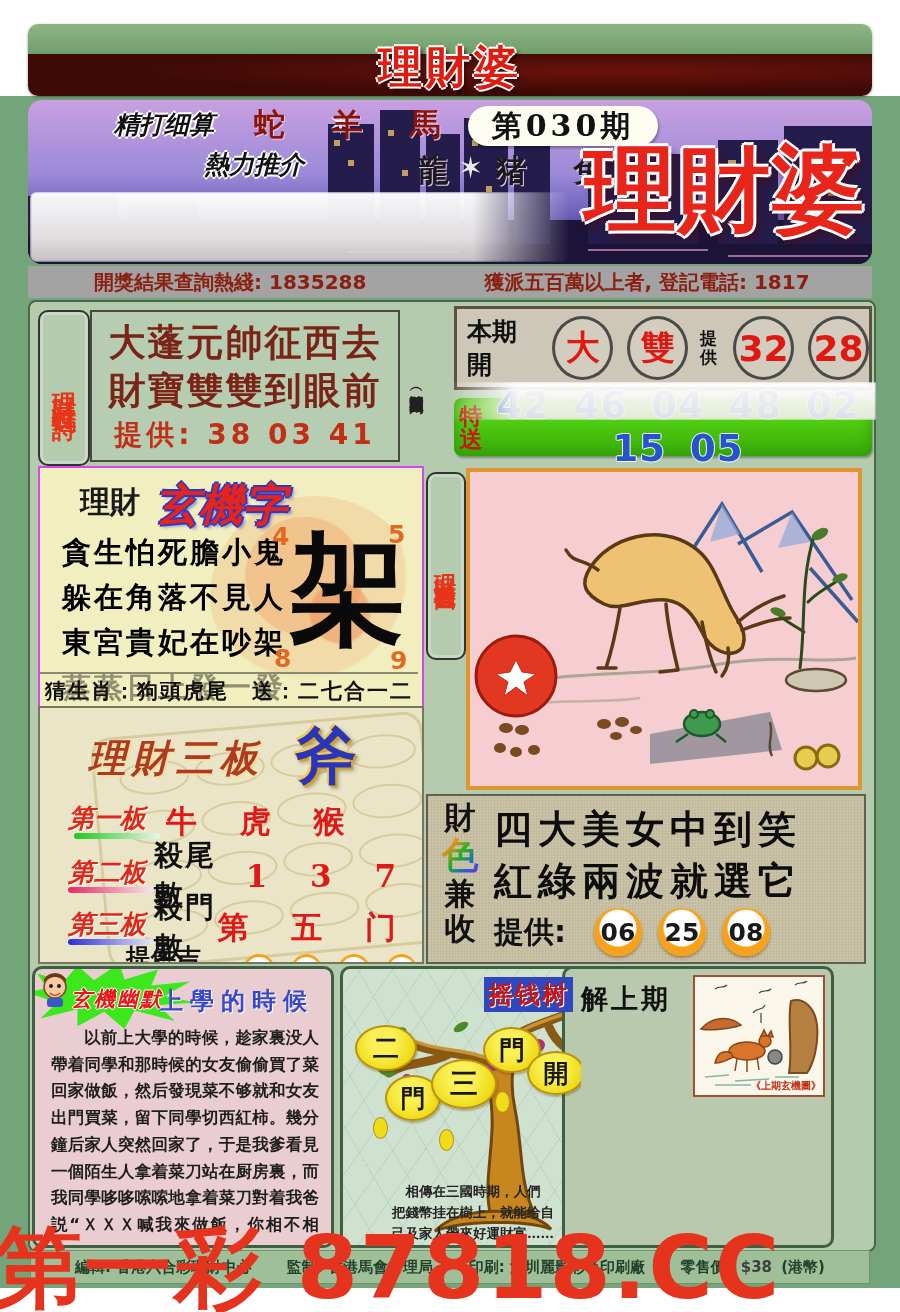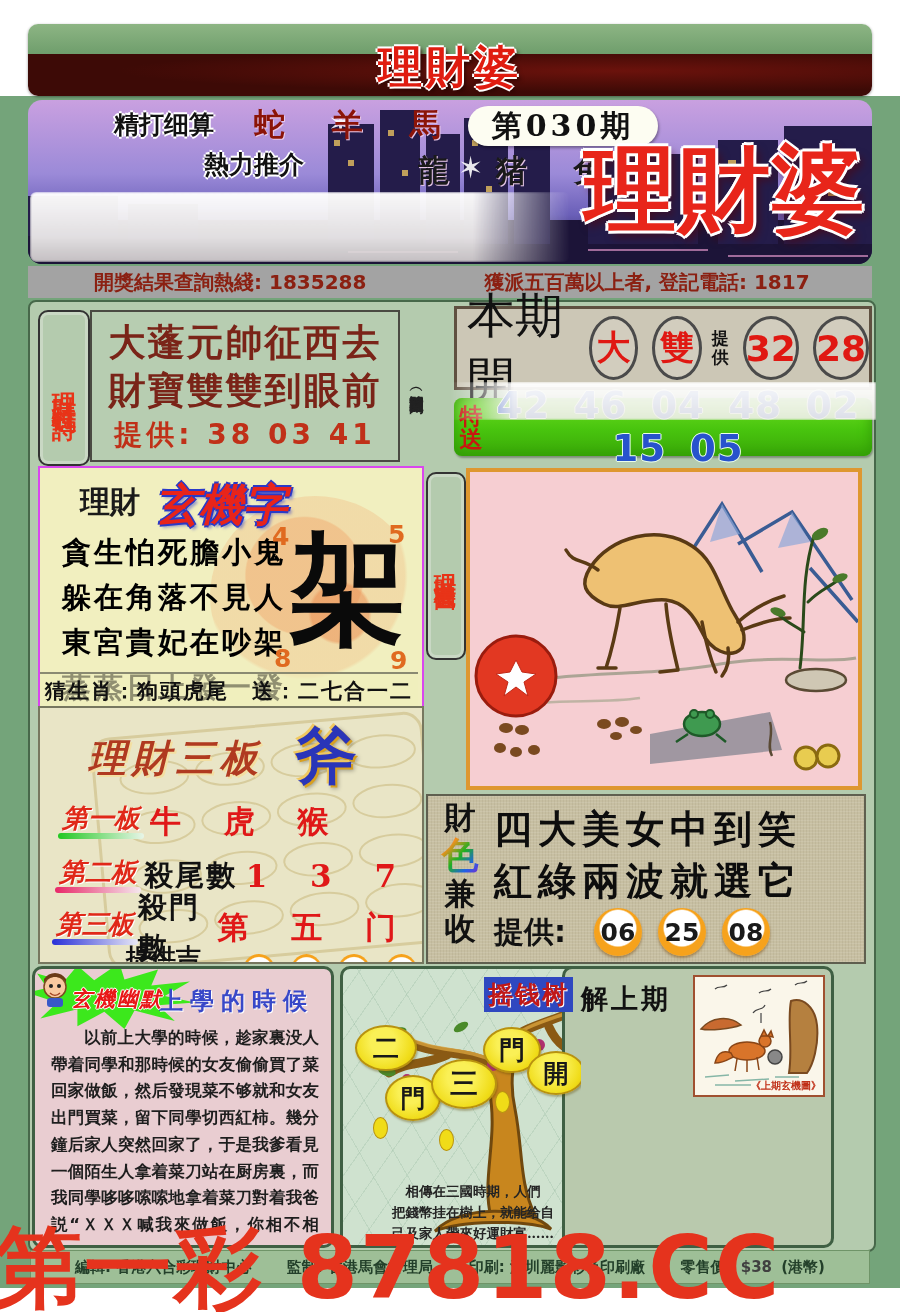--- a/index.html
+++ b/index.html
@@ -15,21 +15,21 @@
   #topBarRed{left:0;top:30px;width:100%;height:42px;
              background:radial-gradient(ellipse at 70% 40%, #6b120c 0%, #3d0a06 60%);}
   #topBarTitle{left:0;top:14px;width:100%;text-align:center;font-size:44px;font-weight:900;
       color:#e01c10;letter-spacing:4px;font-family:"DejaVu Serif",serif;
       text-shadow:-2px 0 0 #fff,2px 0 0 #fff,0 -2px 0 #fff,0 2px 0 #fff,3px 3px 4px #2a0502;}
   
   #banner{left:28px;top:100px;width:844px;height:164px;border-radius:14px;overflow:hidden;
           background:linear-gradient(180deg,#c9a0e0 0%,#9b8ad8 45%,#6a5fb8 70%,#241a44 100%);}
   #banner svg{position:absolute;left:0;top:0;}
   .sloganLabel{font-size:25px;font-weight:900;color:#111;
-      text-shadow:-2px 0 0 #fff,2px 0 0 #fff,0 -2px 0 #fff,0 2px 0 #fff;}
+      text-shadow:-2px 0 0 #fff,2px 0 0 #fff,0 -2px 0 #fff,0 2px 0 #fff;font-style:italic;}
   .sloganVal{font-size:31px;font-weight:900;color:#8b1408;letter-spacing:18px;
       font-family:"DejaVu Serif",serif;text-shadow:1px 1px 0 #e8c8e8;}
   .sparkle{color:#fff;font-size:30px;opacity:.9;}
   #issuePill{left:440px;top:6px;width:190px;height:40px;background:#fdfdf2;border-radius:20px;
       display:flex;align-items:center;justify-content:center;box-shadow:1px 2px 3px rgba(0,0,0,.35);}
   #issuePill span{font-size:30px;font-weight:700;color:#111;letter-spacing:4px;
       font-family:"DejaVu Serif",serif;}
   #mastheadTitle{right:6px;top:44px;font-size:92px;font-weight:900;color:#e8251a;
       letter-spacing:2px;font-family:"DejaVu Sans",sans-serif;line-height:1;
       text-shadow:-3px 0 0 #fff,3px 0 0 #fff,0 -3px 0 #fff,0 3px 0 #fff,
@@ -59,21 +59,21 @@
   
   #poemBox{left:60px;top:8px;width:310px;height:152px;border:2px solid #4a4a42;
       background:#b7cdb1;text-align:center;padding-top:6px;box-sizing:border-box;}
   .poemLine{font-size:37px;font-weight:900;color:#7a2418;font-family:"DejaVu Serif",serif;
       line-height:1.3;letter-spacing:2px;}
   #poemProvide{font-size:28px;font-weight:700;color:#c03018;letter-spacing:4px;margin-top:2px;}
   #scratchNote{left:374px;top:8px;width:26px;height:152px;display:flex;align-items:center;justify-content:center;}
   #scratchNote span{writing-mode:vertical-rl;font-size:14px;color:#222;font-weight:700;letter-spacing:1px;}
   #resultBox{left:424px;top:4px;width:418px;height:84px;border:3px solid #5f5040;background:#ccc7b6;
       display:flex;align-items:center;box-sizing:border-box;padding-left:10px;}
-  #resultPrefix{font-size:48px;font-weight:400;color:#111;font-family:"DejaVu Serif",serif;}
+  #resultPrefix{font-size:25px;font-weight:700;color:#111;font-family:"DejaVu Serif",serif;}
   .circ{width:58px;height:58px;border:3px solid #4a4a4a;border-radius:50%;display:flex;
       align-items:center;justify-content:center;margin-left:14px;background:rgba(255,255,255,.12);}
   .circChar{font-size:34px;font-weight:900;color:#e01812;font-family:"DejaVu Serif",serif;}
   .circNum{font-size:36px;font-weight:900;color:#e01812;}
   #provideStack{width:22px;margin-left:10px;font-size:17px;font-weight:700;color:#111;line-height:1.1;text-align:center;}
   #resultBlur{left:420px;top:80px;width:426px;height:38px;
       background:linear-gradient(180deg,rgba(255,255,255,.96),rgba(240,238,234,.9));
       -webkit-mask-image:linear-gradient(270deg,#000 85%,transparent 100%);
       mask-image:linear-gradient(270deg,#000 85%,transparent 100%);filter:blur(1px);z-index:3;}
   #specialStrip{left:424px;top:96px;width:418px;height:58px;border-radius:8px;
@@ -113,21 +113,21 @@
   
   #boardsBox{left:8px;top:404px;width:382px;height:254px;border:2px solid #77775f;background:#e9e5c6;overflow:hidden;}
   #abacus{opacity:.55;}
   #boardsTitle{left:48px;top:6px;white-space:nowrap;}
   #boardsTitleTxt{font-size:38px;font-weight:900;font-style:italic;color:#b03a20;
       font-family:"DejaVu Serif",serif;letter-spacing:6px;text-shadow:2px 2px 0 #f3dfa2;}
   #boardsBig{font-size:62px;font-weight:900;color:#2a35b8;font-family:"DejaVu Serif",serif;margin-left:26px;
       text-shadow:-2px -2px 0 #f0c860,2px 2px 0 #d8a020,3px 3px 4px rgba(0,0,0,.35);vertical-align:-6px;}
   .boardRow{left:12px;width:360px;height:44px;display:flex;align-items:center;}
   #bRow0{top:92px;} #bRow1{top:146px;} #bRow2{top:200px;top:198px;}
-  .boardLabelWrap{width:98px;text-align:center;}
+  .boardLabelWrap{width:98px;margin-left:16px;}
   .boardLabel{font-size:26px;font-weight:900;font-style:italic;color:#e02818;
       font-family:"DejaVu Serif",serif;text-shadow:1px 1px 0 #fff;display:block;line-height:1;}
   .boardBar{display:block;height:6px;width:86px;margin:2px auto 0;border-radius:3px;}
   #bar0{background:linear-gradient(90deg,#22c822,#e8f5e8);}
   #bar1{background:linear-gradient(90deg,#e82868,#f5e8ee);}
   #bar2{background:linear-gradient(90deg,#2830d8,#e8e8f5);}
   .boardName{width:108px;font-size:29px;font-weight:900;color:#111;letter-spacing:2px;}
   .boardValue{flex:1;font-size:31px;font-weight:900;color:#e01818;letter-spacing:16px;
       font-family:"DejaVu Serif",serif;white-space:nowrap;}
   #luckyRow{left:12px;top:246px;top:244px;width:366px;height:44px;display:flex;align-items:center;}

